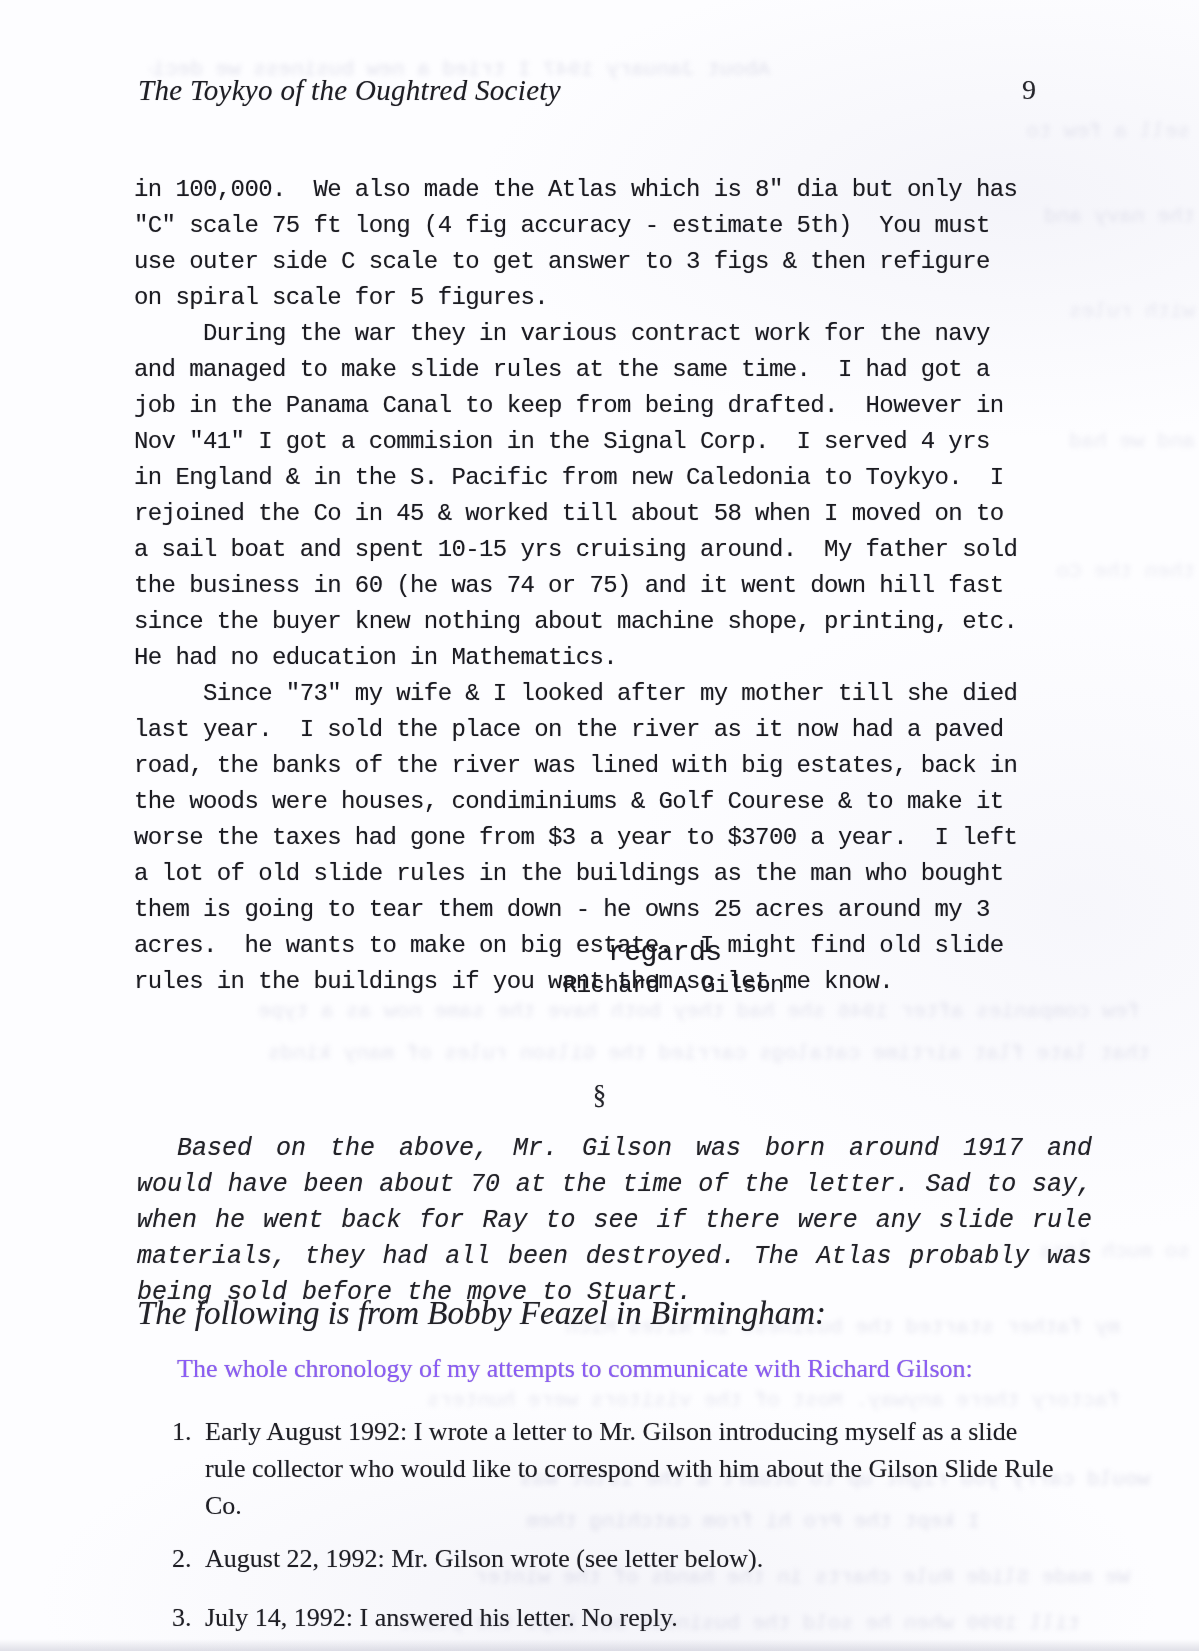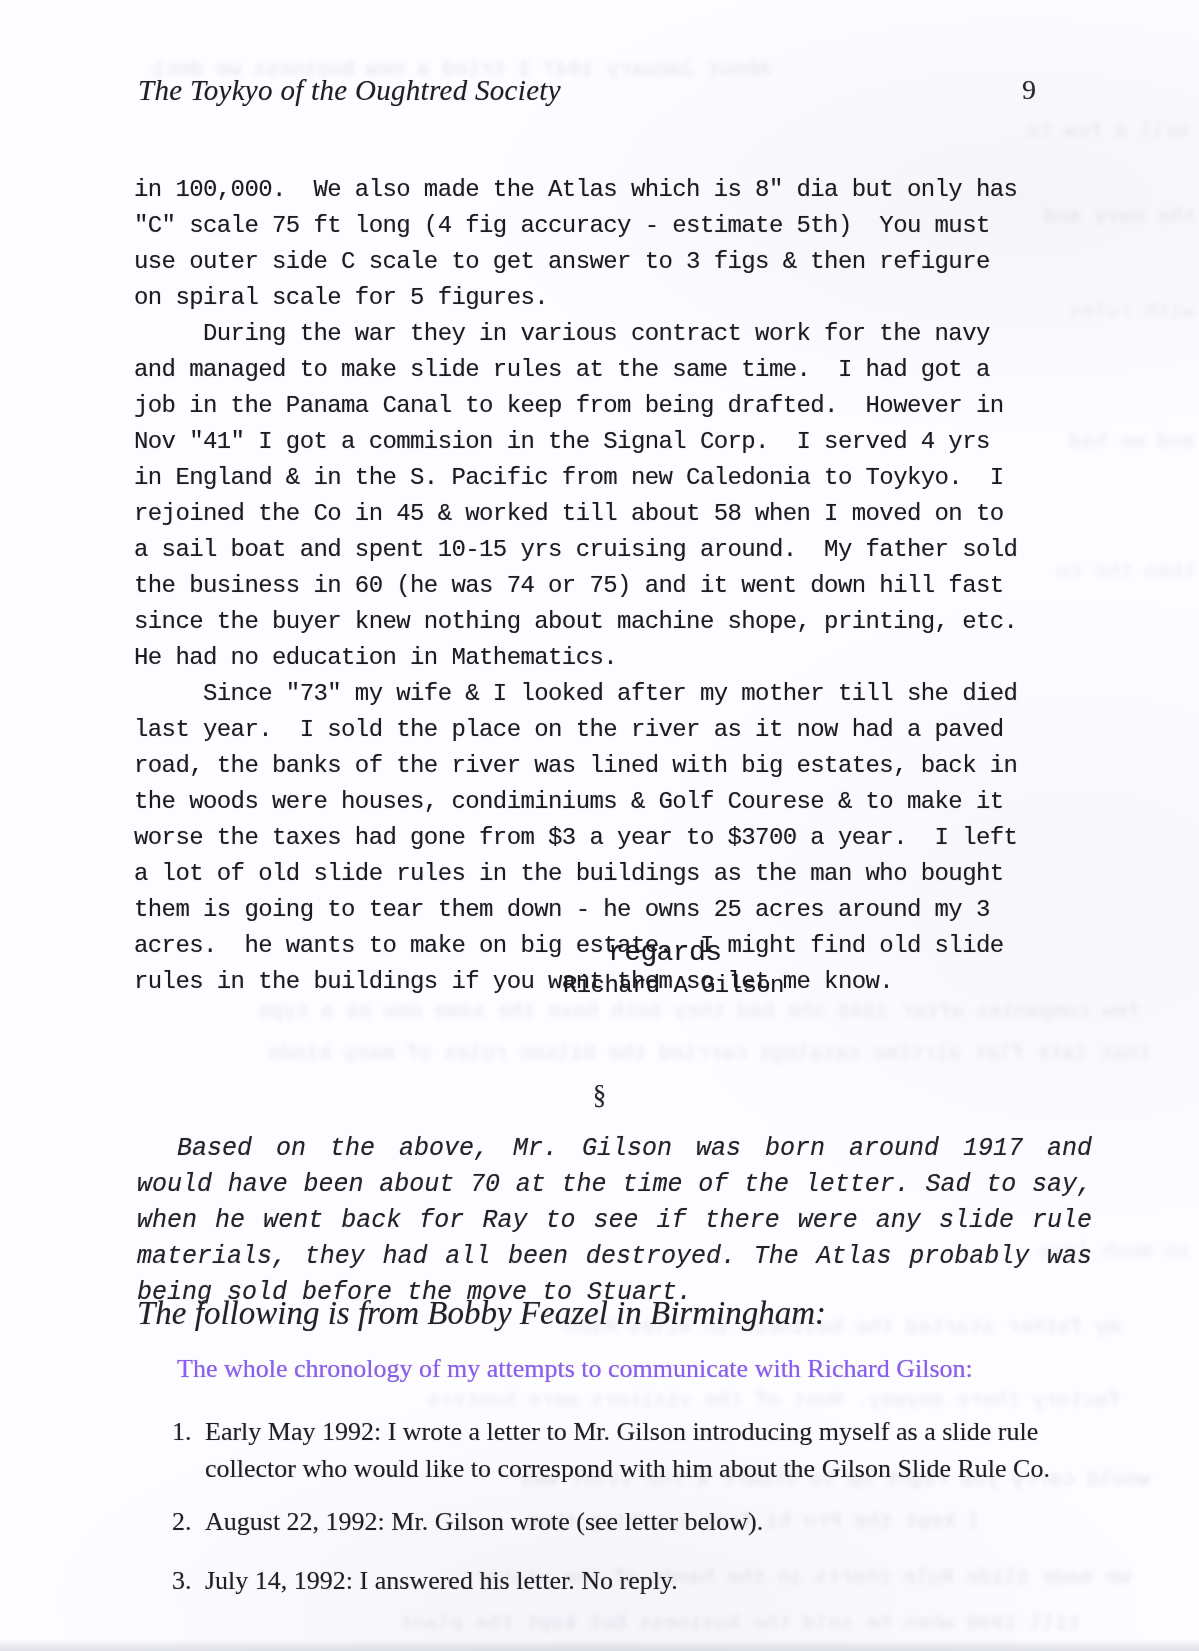--- a/index.html
+++ b/index.html
@@ -158,21 +158,21 @@
 <div class="section-mark scan">§</div>
 
 <div class="note-paragraph scan">Based on the above, Mr. Gilson was born around 1917 and would have been about 70 at the time of the letter. Sad to say, when he went back for Ray to see if there were any slide rule materials, they had all been destroyed. The Atlas probably was being sold before the move to Stuart.</div>
 <div class="note-intro scan">The following is from Bobby Feazel in Birmingham:</div>
 
 <div class="chronology-lead scan">The whole chronology of my attempts to communicate with Richard Gilson:</div>
 
 <div class="chronology-list">
   <div class="chronology-item">
     <span class="item-number scan">1.</span>
-    <span class="item-text scan">Early May 1992: I wrote a letter to Mr. Gilson introducing myself as a slide rule collector who would like to correspond with him about the Gilson Slide Rule Co.</span>
+    <span class="item-text scan">Early August 1992: I wrote a letter to Mr. Gilson introducing myself as a slide rule collector who would like to correspond with him about the Gilson Slide Rule Co.</span>
   </div>
   <div class="chronology-item">
     <span class="item-number scan">2.</span>
     <span class="item-text scan">August 22, 1992: Mr. Gilson wrote (see letter below).</span>
   </div>
   <div class="chronology-item">
     <span class="item-number scan">3.</span>
     <span class="item-text scan">July 14, 1992: I answered his letter. No reply.</span>
   </div>
 </div>

